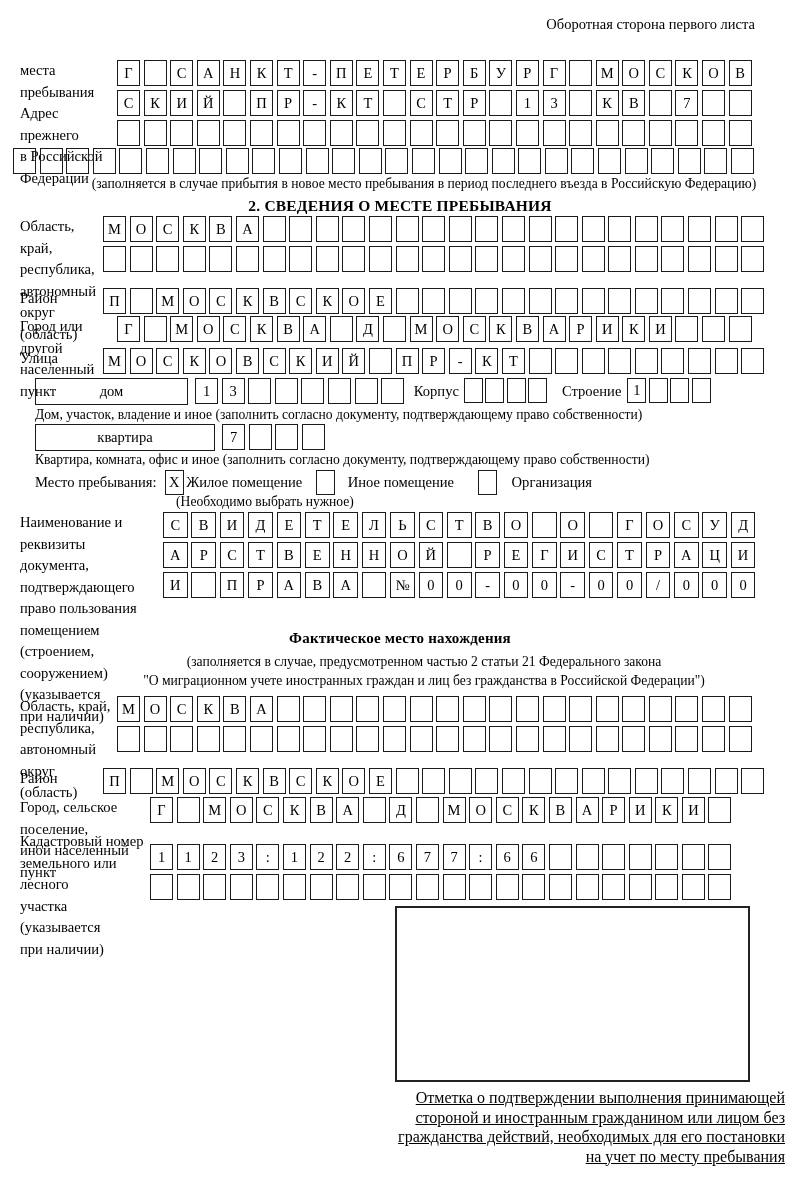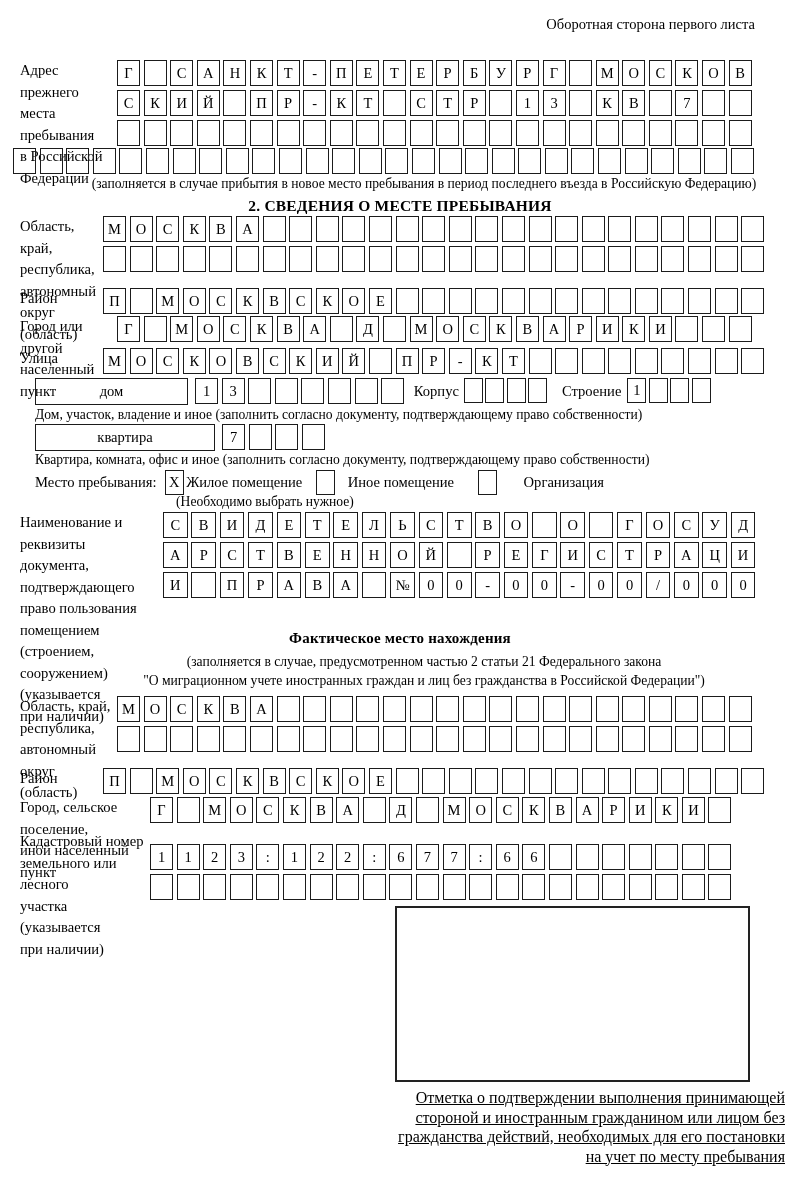--- a/index.html
+++ b/index.html
@@ -39,22 +39,22 @@
 </style>
 </head>
 <body>
 
 <div class="page">
 
   <div class="abs note" style="top:16px;right:45px">Оборотная сторона первого листа</div>
 
   <div class="abs block" style="top:60px;left:20px">
     <div class="label w97">
+      <div>места пребывания</div>
       <div>Адрес прежнего</div>
-      <div>места пребывания</div>
       <div>в Российской</div>
       <div>Федерации</div>
     </div>
     <div class="rows">
       <div class="cell-row">
           <span class="cell">Г</span>
           <span class="cell"></span>
           <span class="cell">С</span>
           <span class="cell">А</span>
           <span class="cell">Н</span>
@@ -376,21 +376,21 @@
         <span class="cell">X</span>
       </div>
     <div class="inline-label" style="margin-left:0">Жилое помещение</div>
     <div class="cell-row sm" style="margin-left:14px">
         <span class="cell"></span>
       </div>
     <div class="inline-label" style="margin-left:10px">Иное помещение</div>
     <div class="cell-row sm" style="margin-left:24px">
         <span class="cell"></span>
       </div>
-    <div class="inline-label" style="margin-left:24px">Организация</div>
+    <div class="inline-label" style="margin-left:12px">Организация</div>
   </div>
   <div class="abs caption" style="top:494px;left:90px;width:350px;text-align:center">(Необходимо выбрать нужное)</div>
 
   <div class="abs block" style="top:512px;left:20px">
     <div class="label w143">
       <div>Наименование и реквизиты</div>
       <div>документа, подтверждающего</div>
       <div>право пользования</div>
       <div>помещением (строением,</div>
       <div>сооружением) (указывается</div>

